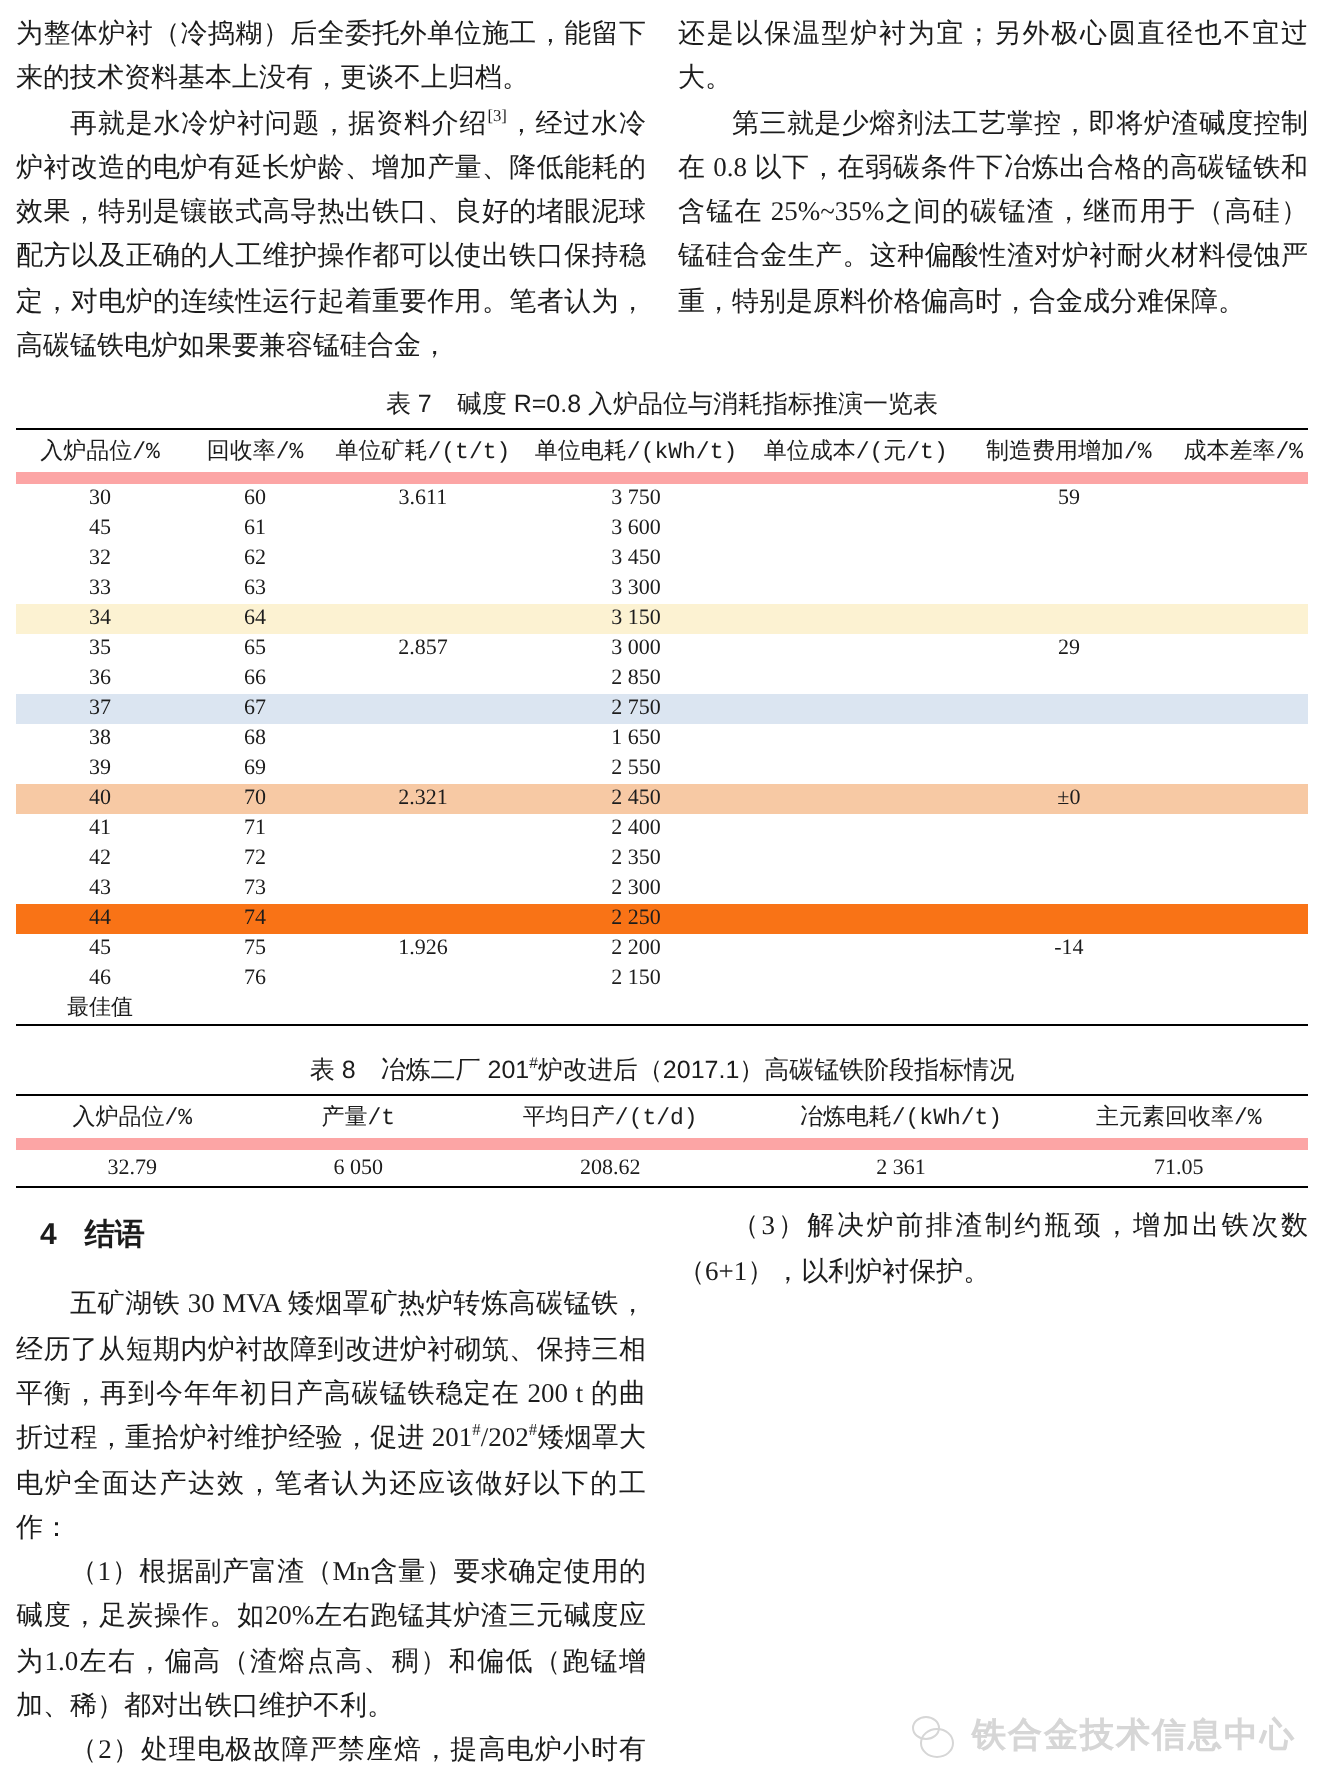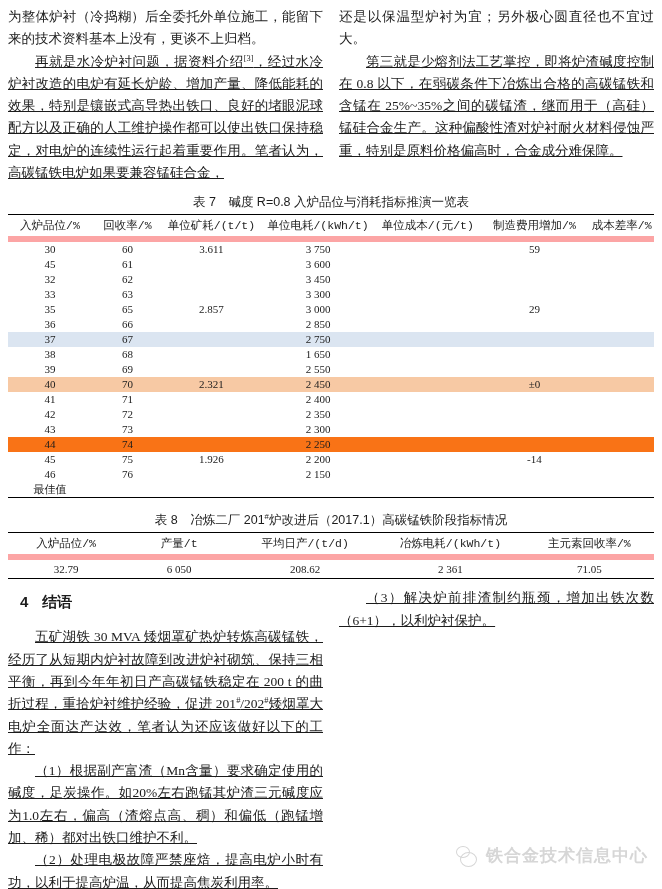--- a/index.html
+++ b/index.html
@@ -15,21 +15,21 @@
   }
   .twocol{display:flex;gap:16px;}
   .col{width:315px;flex:0 0 315px;}
   .col p{
     margin:0;
     font-size:13.5px;
     line-height:22.3px;
     text-align:justify;
     text-justify:inter-ideograph;
   }
-  .col p.indent{text-indent:2em;text-decoration:underline;}
+  .col p.indent{text-indent:2em;}
   sup{font-size:0.62em;vertical-align:super;line-height:0;}
   
   .table-block{margin-top:10px;}
   .table-title{
     text-align:center;
     font-weight:normal;
     font-size:12.5px;
     margin-bottom:3px;
     font-family:"Liberation Sans","DejaVu Sans",sans-serif;
   }
@@ -57,21 +57,21 @@
   
   .bottom{margin-top:8px;}
   h2.section{
     font-size:15px;
     margin:6px 0 14px 12px;
     font-family:"Liberation Sans","DejaVu Sans",sans-serif;
   }
   h2.section .secnum{margin-right:14px;}
   .watermark{
     position:absolute;
-    right:14px;bottom:22px;
+    right:14px;bottom:10px;
     display:flex;align-items:center;gap:6px;
     color:#d6d6d6;
     font-size:17px;
     font-weight:bold;
     letter-spacing:1px;
     font-family:"Liberation Sans","DejaVu Sans",sans-serif;
   }
   .wm-logo{width:26px;height:22px;position:relative;}
   .wm-logo .c1,.wm-logo .c2{
     position:absolute;border:1.5px solid #d6d6d6;border-radius:50%;
@@ -148,20 +148,29 @@
           </tr>
           <tr>
             <td>33</td>
             <td>63</td>
             <td></td>
             <td>3 300</td>
             <td></td>
             <td></td>
             <td></td>
           </tr>
+          <tr style="background: rgb(252, 242, 210);">
+            <td>34</td>
+            <td>64</td>
+            <td></td>
+            <td>3 150</td>
+            <td></td>
+            <td></td>
+            <td></td>
+          </tr>
           <tr>
             <td>35</td>
             <td>65</td>
             <td>2.857</td>
             <td>3 000</td>
             <td></td>
             <td>29</td>
             <td></td>
           </tr>
           <tr>

